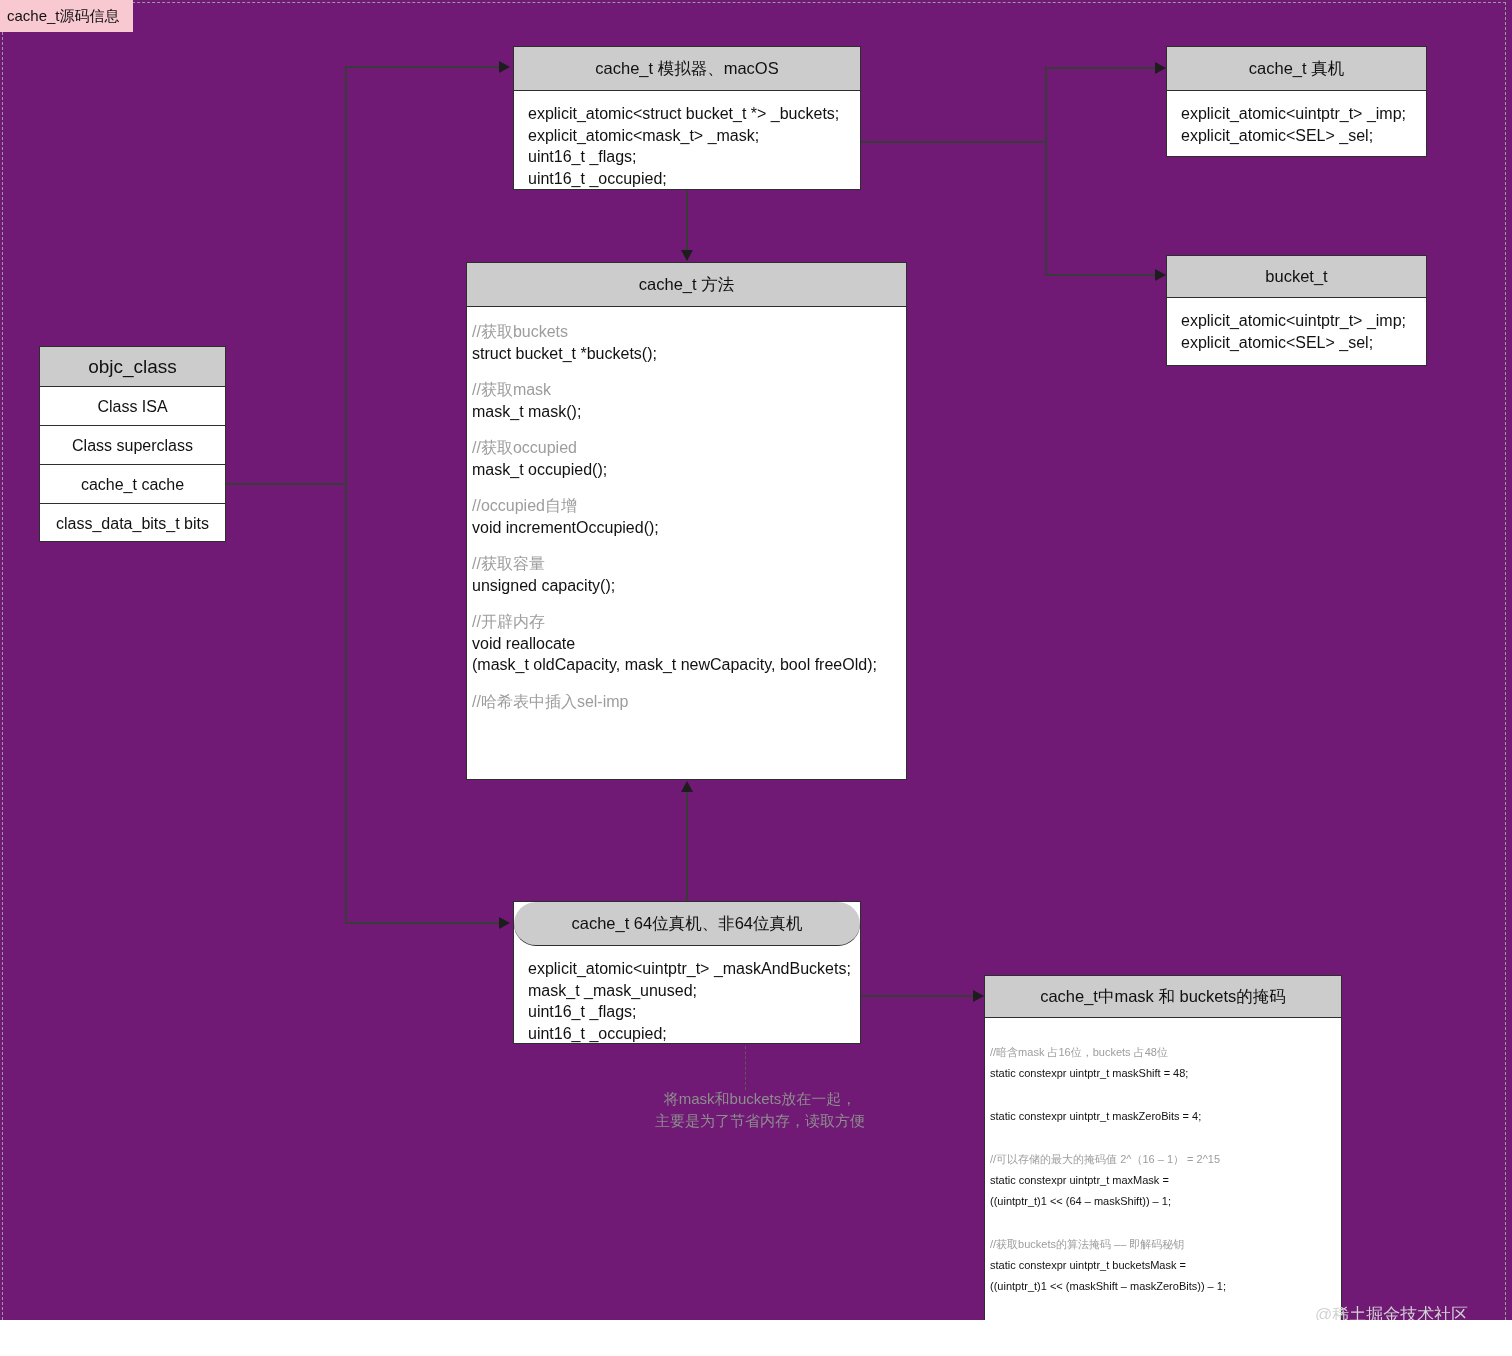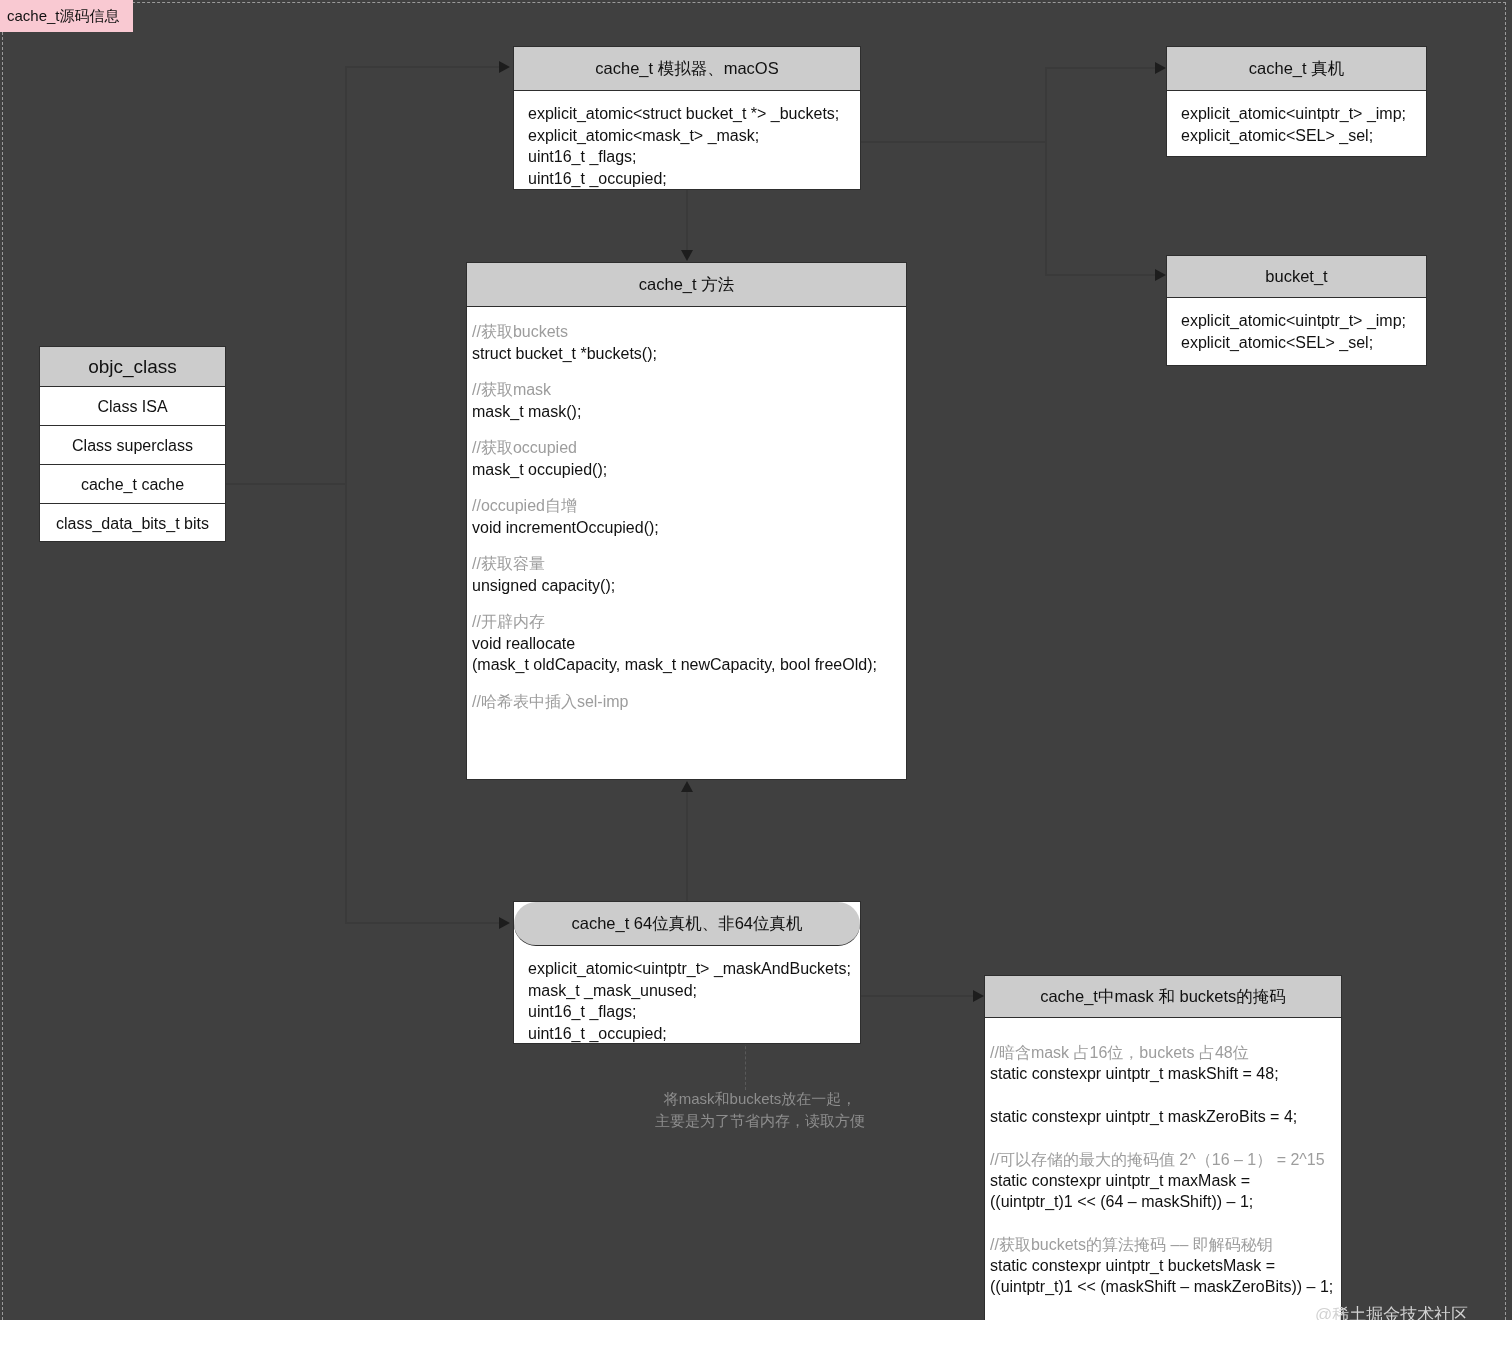--- a/index.html
+++ b/index.html
@@ -7,21 +7,21 @@
     padding: 0;
     background: #ffffff;
   }
   body {
     font-family: "Liberation Sans", "DejaVu Sans", sans-serif;
   }
   #canvas {
     position: relative;
     width: 1512px;
     height: 1320px;
-    background: #404040;
+    background: #701a75;
     overflow: hidden;
   }
   
   .page-border {
     position: absolute;
     left: 2px;
     top: 2px;
     width: 1504px;
     height: 1348px;
     border: 1px dashed #9a9a9a;
@@ -241,21 +241,21 @@
     <div class="body">
       <div class="line">explicit_atomic&lt;uintptr_t&gt; _maskAndBuckets;</div>
       <div class="line">mask_t _mask_unused;</div>
       <div class="line">uint16_t _flags;</div>
       <div class="line">uint16_t _occupied;</div>
     </div>
   </div>
 
   <div class="box" style="left:984px; top:975px; width:358px; height:348px;">
     <div class="hdr" style="height:42px;">cache_t中mask 和 buckets的掩码</div>
-    <div class="body" style="padding:24px 0 0 5px; font-size:16px; line-height:21px;">
+    <div class="body" style="padding:24px 0 0 5px; font-size:11px; line-height:21px;">
       <div class="cmt">//暗含mask 占16位，buckets 占48位</div>
       <div class="line">static constexpr uintptr_t maskShift = 48;</div>
       <div class="gap" style="height:22px;"></div>
       <div class="line">static constexpr uintptr_t maskZeroBits = 4;</div>
       <div class="gap" style="height:22px;"></div>
       <div class="cmt">//可以存储的最大的掩码值 2^（16 – 1） = 2^15</div>
       <div class="line">static constexpr uintptr_t maxMask =</div>
       <div class="line">((uintptr_t)1 &lt;&lt; (64 – maskShift)) – 1;</div>
       <div class="gap" style="height:22px;"></div>
       <div class="cmt">//获取buckets的算法掩码 –– 即解码秘钥</div>

